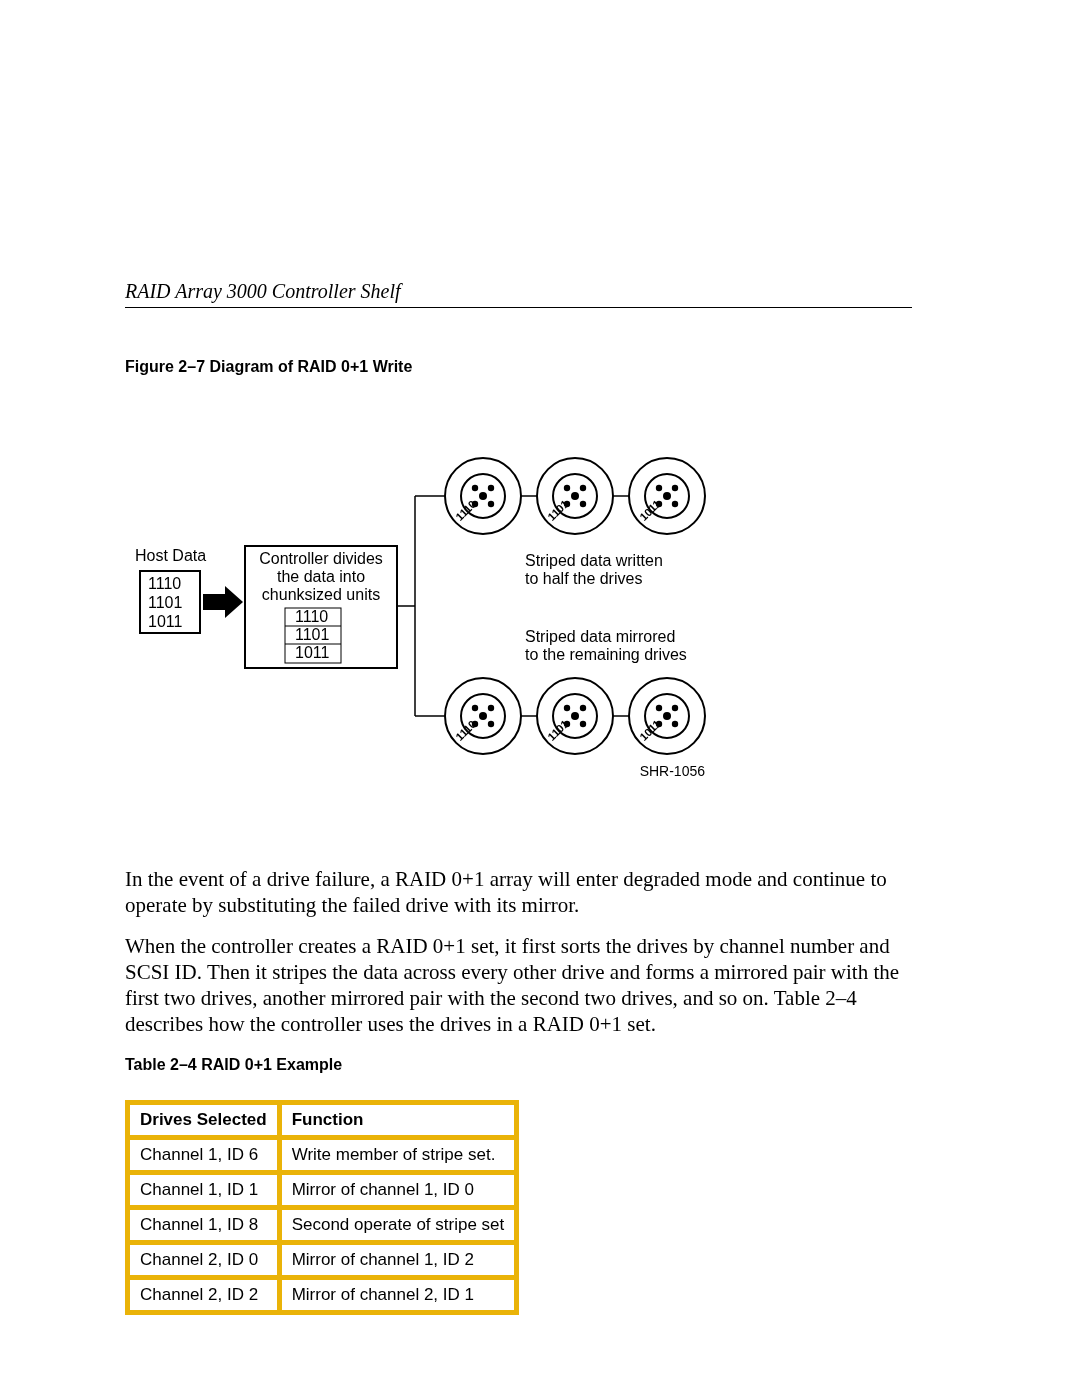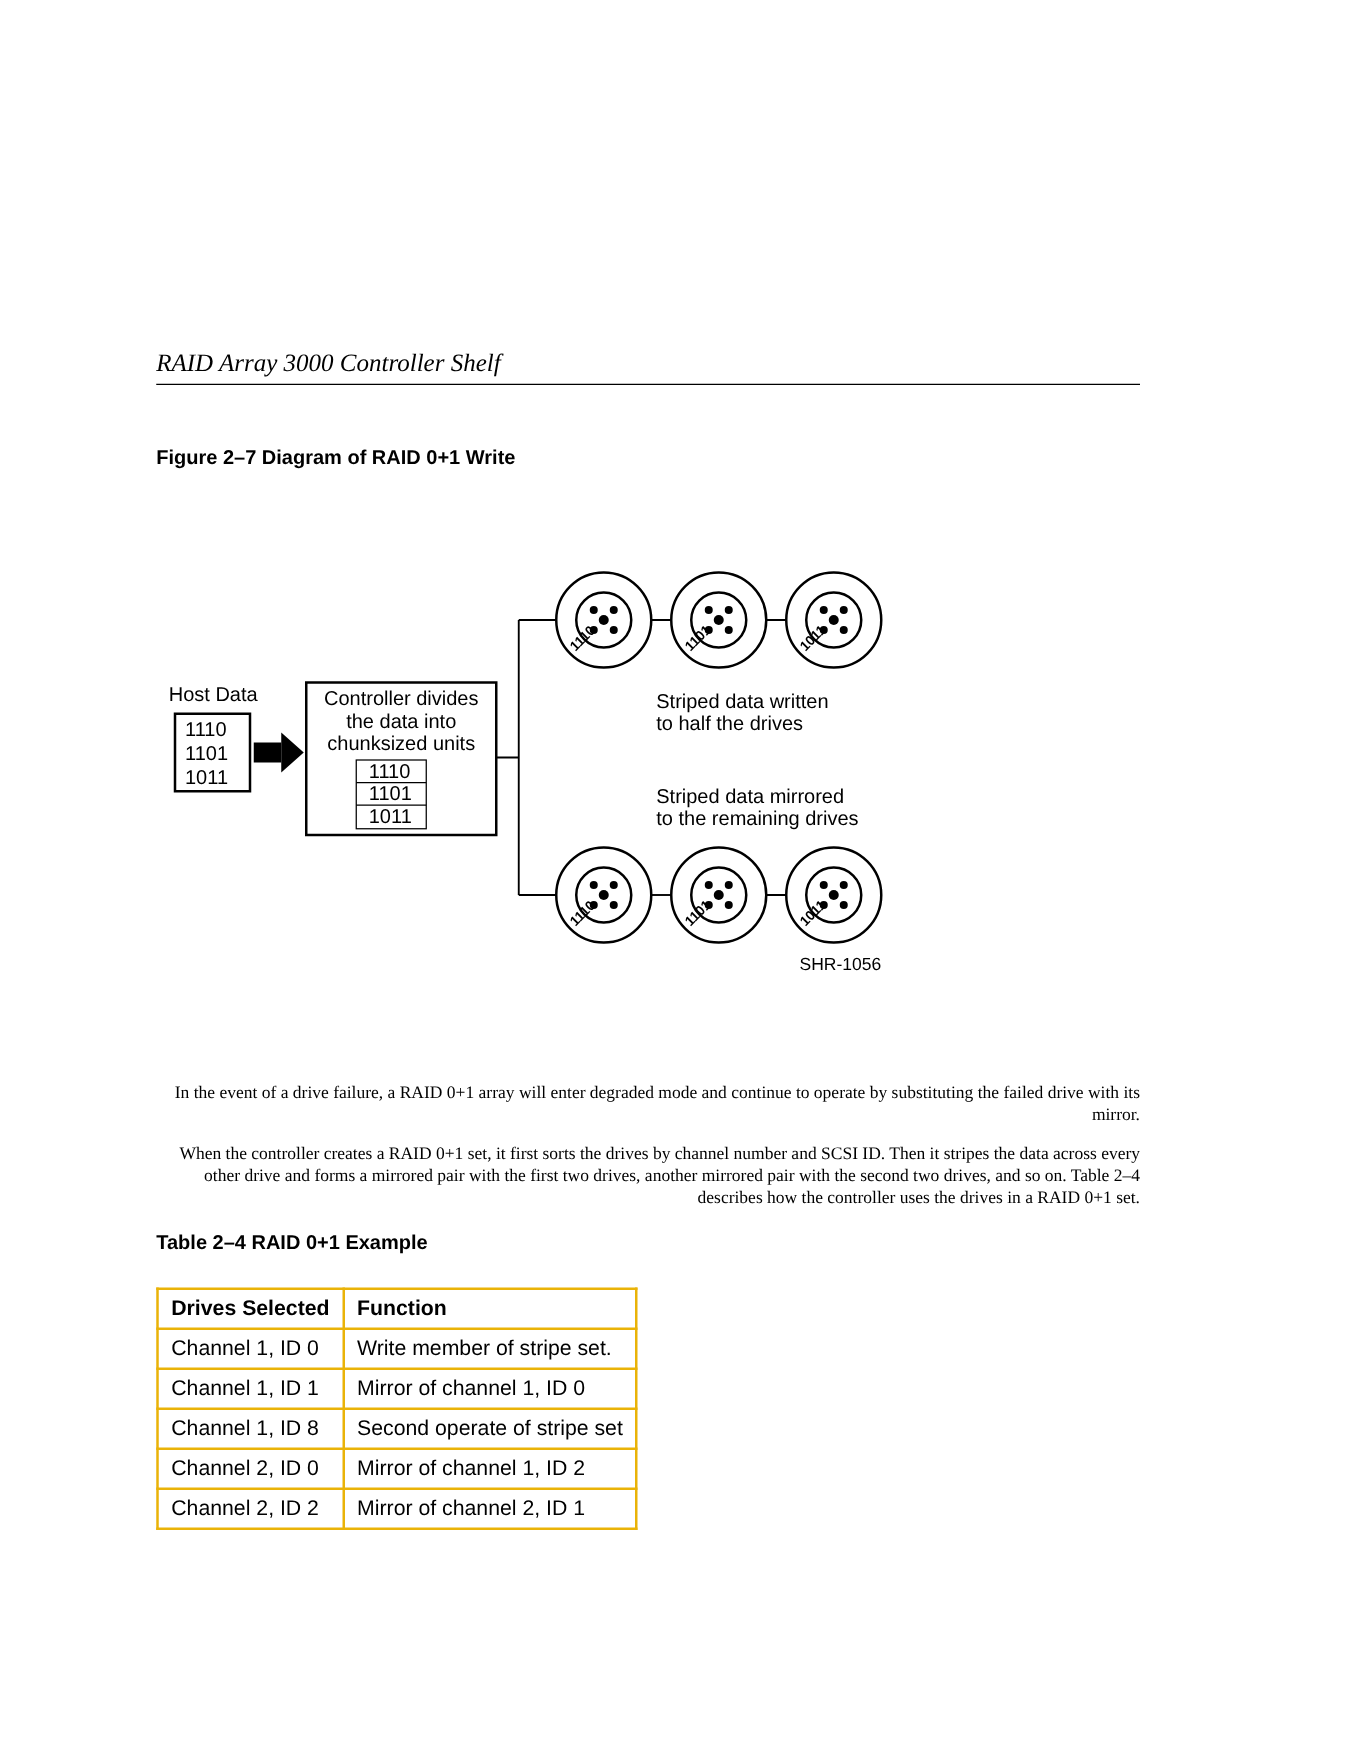--- a/index.html
+++ b/index.html
@@ -31,33 +31,32 @@
   .tbl-title {
     margin-top: 18px;
     margin-bottom: 26px;
   }
   .diagram-wrap {
     width: 820px;
     margin-bottom: 40px;
   }
   .diagram-wrap svg { display: block; }
   .body-text {
-    font-size: 14px;
+    font-size: 21px;
     line-height: 1.25;
     margin: 0 0 14px 0;
-    text-align: right;
   }
   table.raid {
     border-collapse: collapse;
     font-family: Arial, Helvetica, sans-serif;
     font-size: 17px;
   外  border: 2px solid #000;
   }
   table.raid th, table.raid td {
-    border: 2px solid #eab308;
+    border: 5px solid #eab308;
     padding: 5px 10px;
     text-align: left;
     font-weight: normal;
   }
   table.raid th {
     font-weight: bold;
   }
   table.raid {
     border: 2px solid #000;
   }
@@ -184,21 +183,21 @@
 
   <table class="raid">
     <thead>
       <tr>
         <th>Drives Selected</th>
         <th>Function</th>
       </tr>
     </thead>
     <tbody>
       <tr>
-          <td>Channel 1, ID 0</td>
+          <td>Channel 1, ID 6</td>
           <td>Write member of stripe set.</td>
         </tr>
       <tr>
           <td>Channel 1, ID 1</td>
           <td>Mirror of channel 1, ID 0</td>
         </tr>
       <tr>
           <td>Channel 1, ID 8</td>
           <td>Second operate of stripe set</td>
         </tr>

